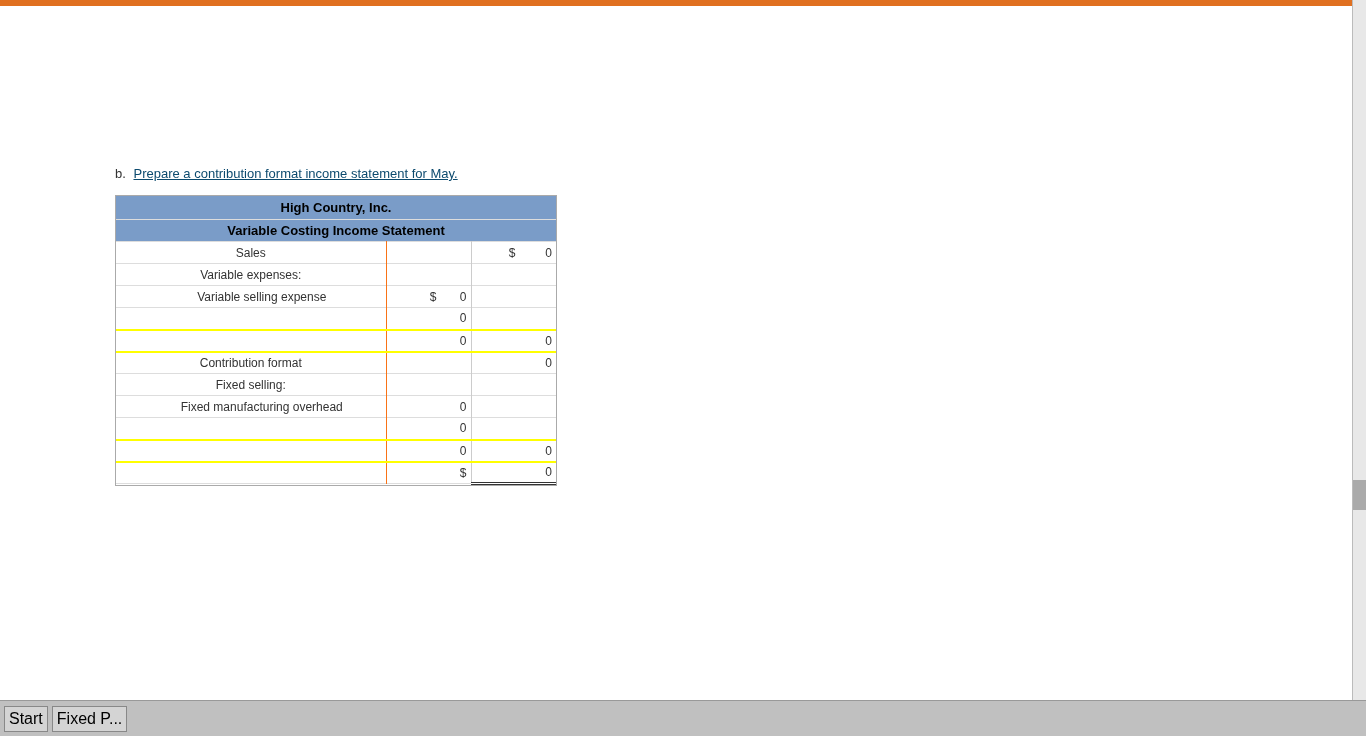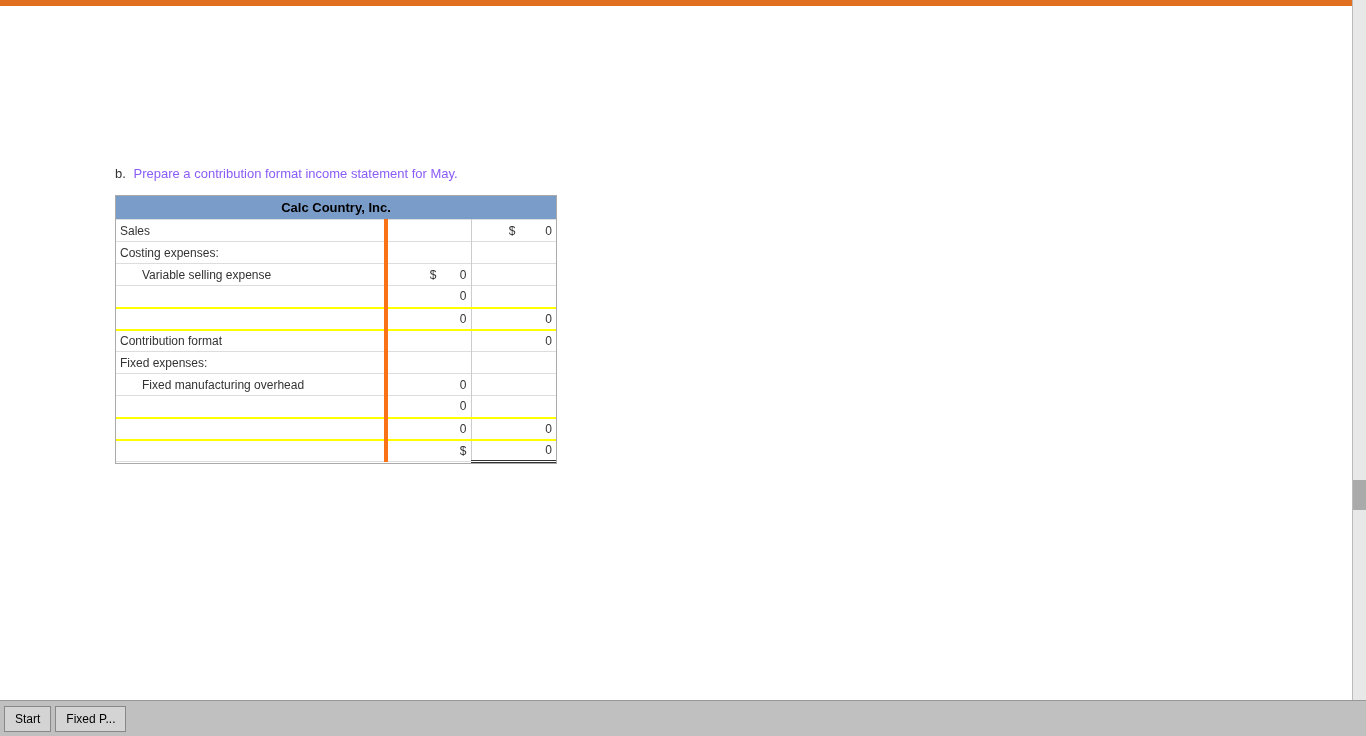--- a/index.html
+++ b/index.html
@@ -26,21 +26,22 @@
       font-size: 13px;
       color: #333;
     }
 
     .instruction-text span.label {
       color: #333;
       margin-right: 4px;
     }
 
     .instruction-text span.text {
-      color: #8b5cf6;
+      color: #0c4a6e;
+      text-decoration: underline;
     }
 
     .table-wrapper {
       display: inline-block;
       border: 1px solid #aaa;
     }
 
     table {
       border-collapse: collapse;
       width: 440px;
@@ -66,21 +67,22 @@
 
     td {
       padding: 2px 4px;
       font-size: 12px;
       color: #333;
       height: 22px;
     }
 
     .col-label {
       width: 270px;
-      border-right: 4px solid #f97316;
+      border-right: 1px solid #f97316;
+      text-align: center;
     }
 
     .col-mid {
       width: 85px;
       border-right: 1px solid #ccc;
       text-align: right;
     }
 
     .col-right {
       width: 85px;
@@ -125,57 +127,60 @@
       display: flex;
       align-items: center;
       padding: 0 4px;
       gap: 4px;
     }
 
     .taskbar-btn {
       background: #d4d4d4;
       border: 1px solid #888;
       height: 26px;
-      padding: 0 10px;
-      font-size: 12px;
+      padding: 0 4px;
+      font-size: 16px;
       cursor: pointer;
       display: flex;
       align-items: center;
     }
   </style>
 </head>
 <body>
 
 <div class="top-bar"></div>
 
 <div class="page-content">
   <div class="instruction-text">
     <span class="label">b.</span>
     <span class="text">Prepare a contribution format income statement for May.</span>
   </div>
 
   <div class="table-wrapper">
     <table>
       <thead>
         <tr>
-          <td colspan="3" class="header-row-1">Calc Country, Inc.</td>
+          <td colspan="3" class="header-row-1">High Country, Inc.</td>
+        </tr>
+        <tr>
+          <td colspan="3" class="header-row-2">Variable Costing Income Statement</td>
         </tr>
       </thead>
       <tbody>
 
         <tr>
           <td class="col-label">Sales</td>
           <td class="col-mid"></td>
           <td class="col-right" style="text-align:right;">
             <span>$ &nbsp;&nbsp;&nbsp;&nbsp;&nbsp;&nbsp;&nbsp;&nbsp;0</span>
           </td>
         </tr>
 
         <tr>
-          <td class="col-label">Costing expenses:</td>
+          <td class="col-label">Variable expenses:</td>
           <td class="col-mid"></td>
           <td class="col-right"></td>
         </tr>
 
         <tr>
           <td class="col-label row-indent2">&nbsp;&nbsp;&nbsp;Variable selling expense</td>
           <td class="col-mid" style="text-align:right;">$ &nbsp;&nbsp;&nbsp;&nbsp;&nbsp;&nbsp;0</td>
           <td class="col-right"></td>
         </tr>
 
@@ -192,21 +197,21 @@
           <td class="col-right" style="text-align:right;">0</td>
         </tr>
 
         <tr>
           <td class="col-label">Contribution format</td>
           <td class="col-mid"></td>
           <td class="col-right" style="text-align:right;">0</td>
         </tr>
 
         <tr>
-          <td class="col-label">Fixed expenses:</td>
+          <td class="col-label">Fixed selling:</td>
           <td class="col-mid"></td>
           <td class="col-right"></td>
         </tr>
 
         <tr>
           <td class="col-label row-indent2">&nbsp;&nbsp;&nbsp;Fixed manufacturing overhead</td>
           <td class="col-mid" style="text-align:right;">0</td>
           <td class="col-right"></td>
         </tr>
 

